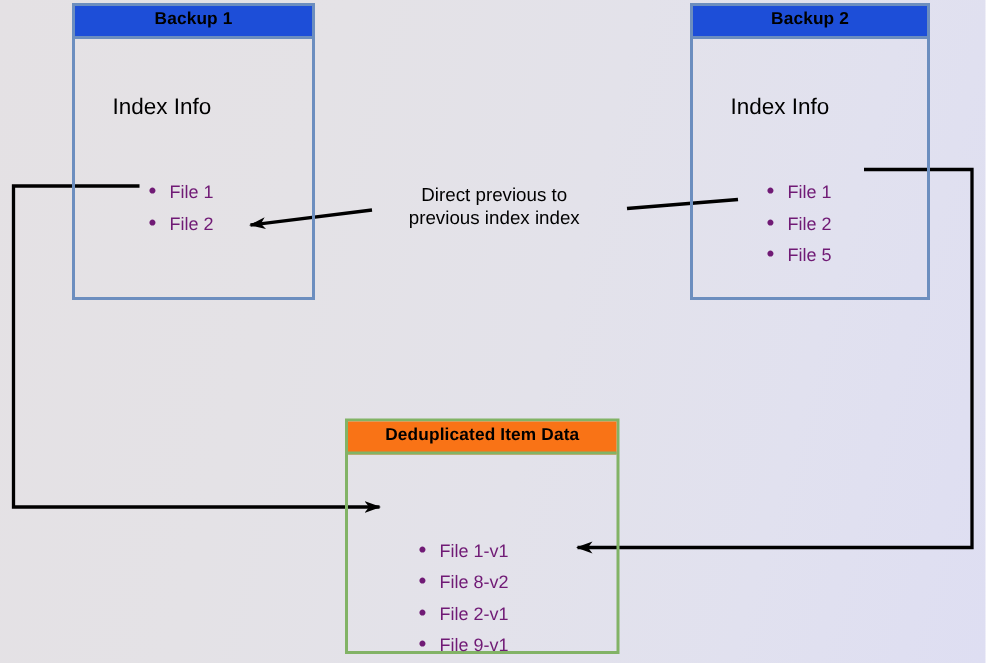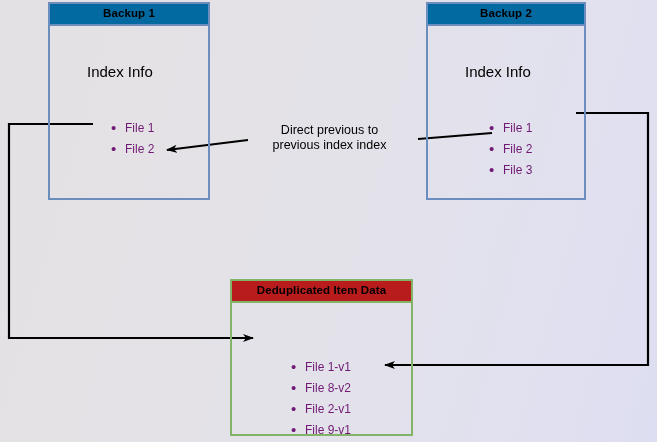--- a/index.html
+++ b/index.html
@@ -35,35 +35,34 @@
     background: transparent;
   }
   .box .box-header {
     box-sizing: border-box;
     height: 22px;
     line-height: 19px;
     text-align: center;
     font-size: 11.5px;
     font-weight: bold;
     color: #000;
-    background: #0369a1;
+    background: #1d4ed8;
     border-bottom: 2px solid #6c8ebf;
     letter-spacing: 0.1px;
   }
   .box .box-body {
     position: relative;
     height: calc(100% - 22px);
-    margin-left: 12px;
   }
 
   .box.green {
     border-color: #82b366;
   }
   .box.green .box-header {
-    background: #b91c1c;
+    background: #f97316;
     border-bottom-color: #82b366;
   }
 
   
   .index-label {
     position: absolute;
     font-size: 15px;
     color: #000;
     white-space: nowrap;
   }
@@ -129,28 +128,28 @@
     <div class="box-header">Backup 1</div>
     <div class="box-body">
       <div class="index-label" style="left:25px; top:37px;">Index Info</div>
       <ul class="file-list" style="left:46px; top:92px;">
         <li>File 1</li>
         <li>File 2</li>
       </ul>
     </div>
   </div>
 
-  <div class="box" style="left:426px; top:2px; width:160px; height:198px;">
+  <div class="box" style="left:460px; top:2px; width:160px; height:198px;">
     <div class="box-header">Backup 2</div>
     <div class="box-body">
       <div class="index-label" style="left:25px; top:37px;">Index Info</div>
       <ul class="file-list" style="left:46px; top:92px;">
         <li>File 1</li>
         <li>File 2</li>
-        <li>File 3</li>
+        <li>File 5</li>
       </ul>
     </div>
   </div>
 
   <div class="box green" style="left:230px; top:279px; width:183px; height:157px;">
     <div class="box-header">Deduplicated Item Data</div>
     <div class="box-body">
       <ul class="file-list" style="left:44px; top:54px;">
         <li>File 1-v1</li>
         <li>File 8-v2</li>

